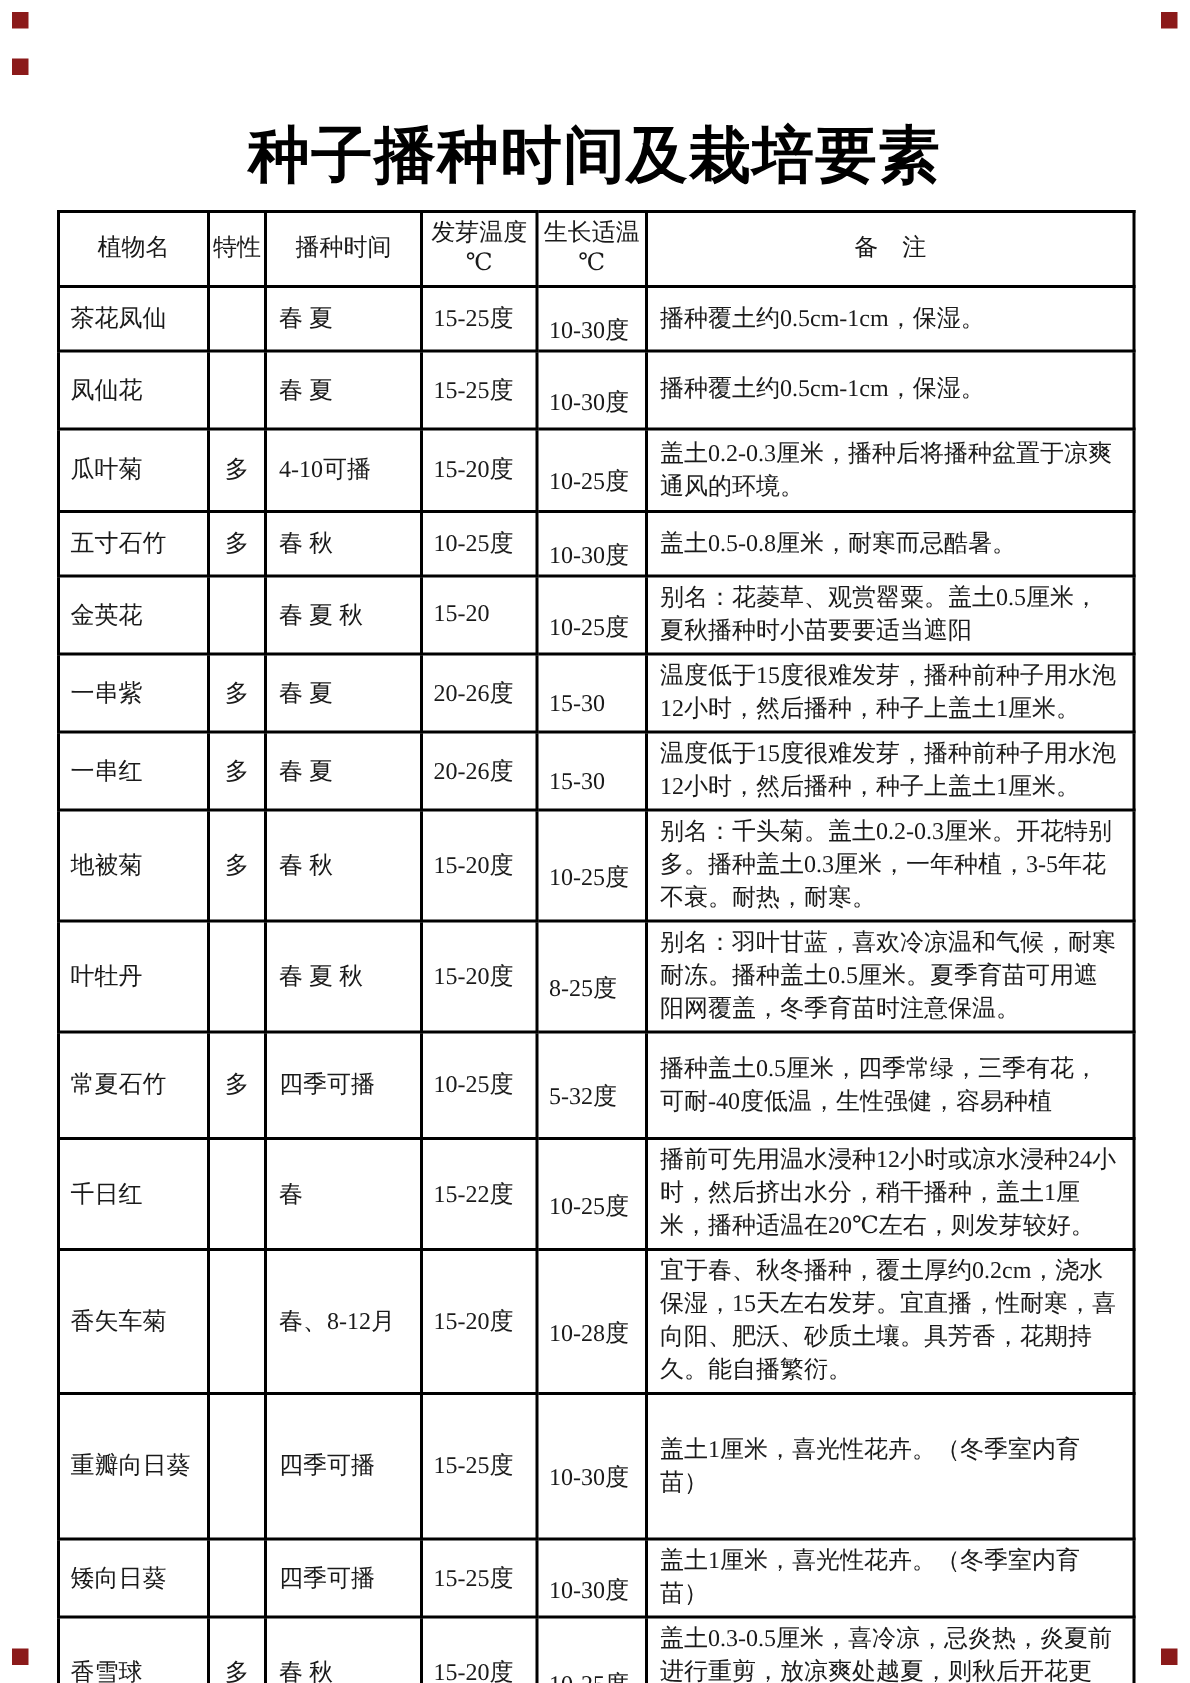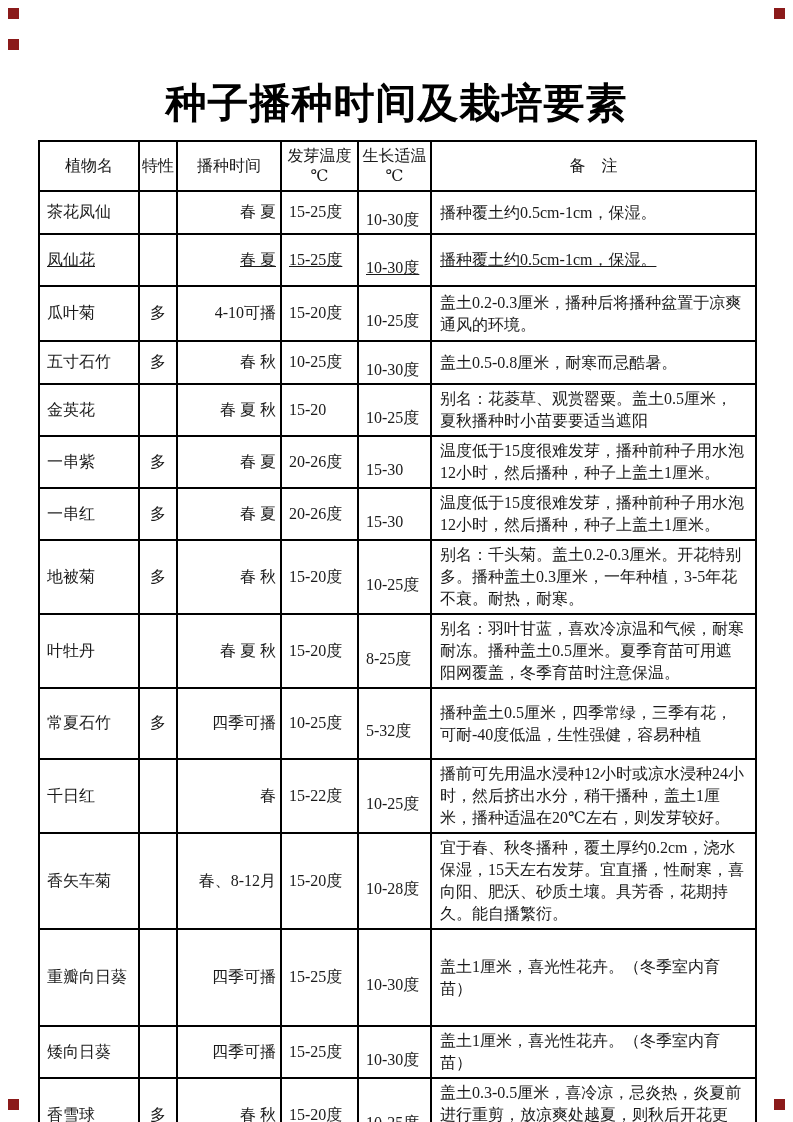--- a/index.html
+++ b/index.html
@@ -60,27 +60,27 @@
   }
   table.plants thead tr { height: 50px; }
   table.plants th {
     text-align: center;
     white-space: pre-line;
     line-height: 20px;
     padding: 2px;
   }
   td.c0 { padding: 2px 4px 2px 7px; border-radius: 16px; }
   td.c1 { text-align: center; padding: 2px 1px; }
-  td.c2 { padding: 2px 4px 2px 8px; text-align: right; }
+  td.c2 { padding: 2px 4px 2px 8px; }
   td.c3 { padding: 2px 8px 2px 7px; }
   td.c4 { padding: 18px 4px 2px 7px; }
   td.c5 { padding: 3px 8px; line-height: 22px; text-align: left; }
 
   tbody tr:nth-of-type(1)  { height: 36px; }
-  tbody tr:nth-of-type(2)  { height: 52px; text-decoration: underline; }
+  tbody tr:nth-of-type(2)  { height: 52px; }
   tbody tr:nth-of-type(3)  { height: 55px; }
   tbody tr:nth-of-type(4)  { height: 36px; }
   tbody tr:nth-of-type(5)  { height: 36px; }
   tbody tr:nth-of-type(6)  { height: 50px; }
   tbody tr:nth-of-type(7)  { height: 52px; }
   tbody tr:nth-of-type(8)  { height: 52px; }
   tbody tr:nth-of-type(9)  { height: 70px; }
   tbody tr:nth-of-type(10) { height: 71px; }
   tbody tr:nth-of-type(11) { height: 52px; }
   tbody tr:nth-of-type(12) { height: 70px; }

